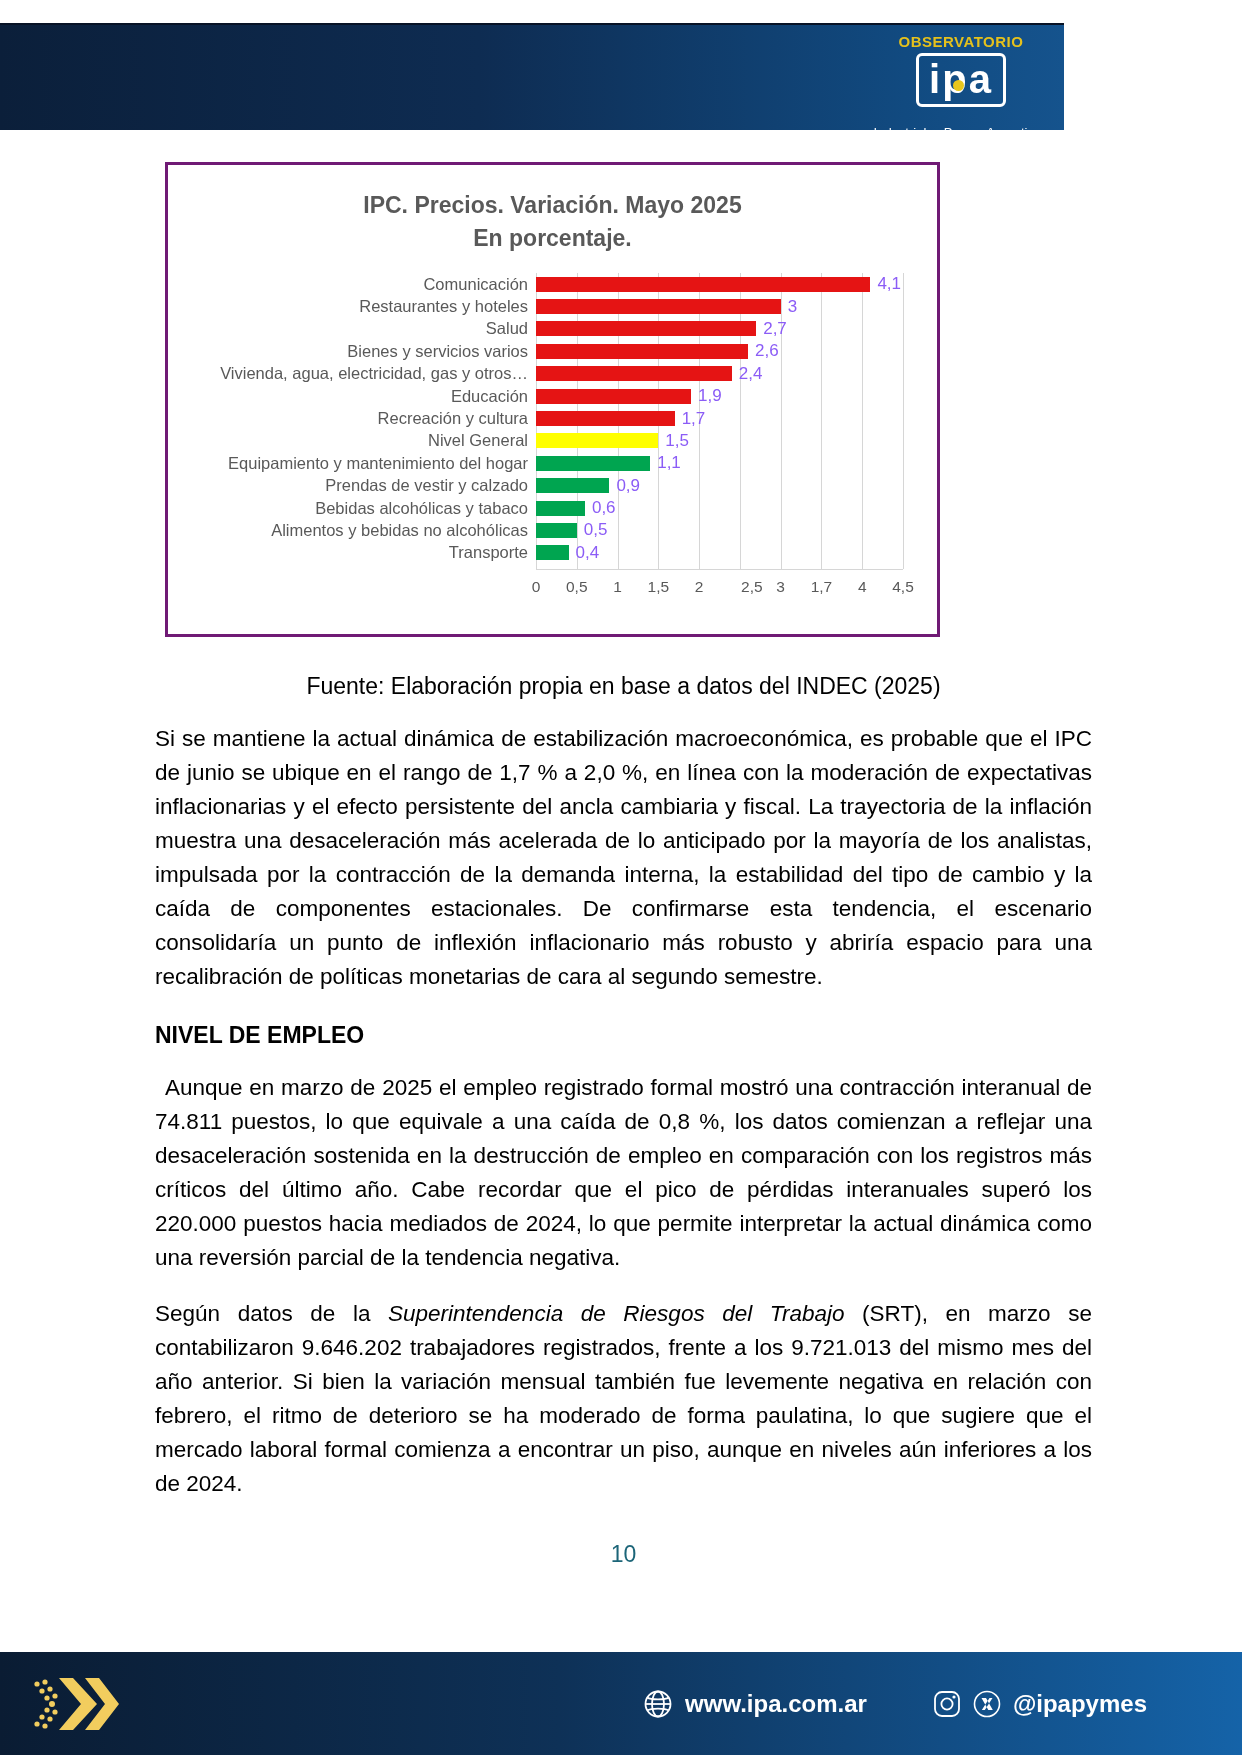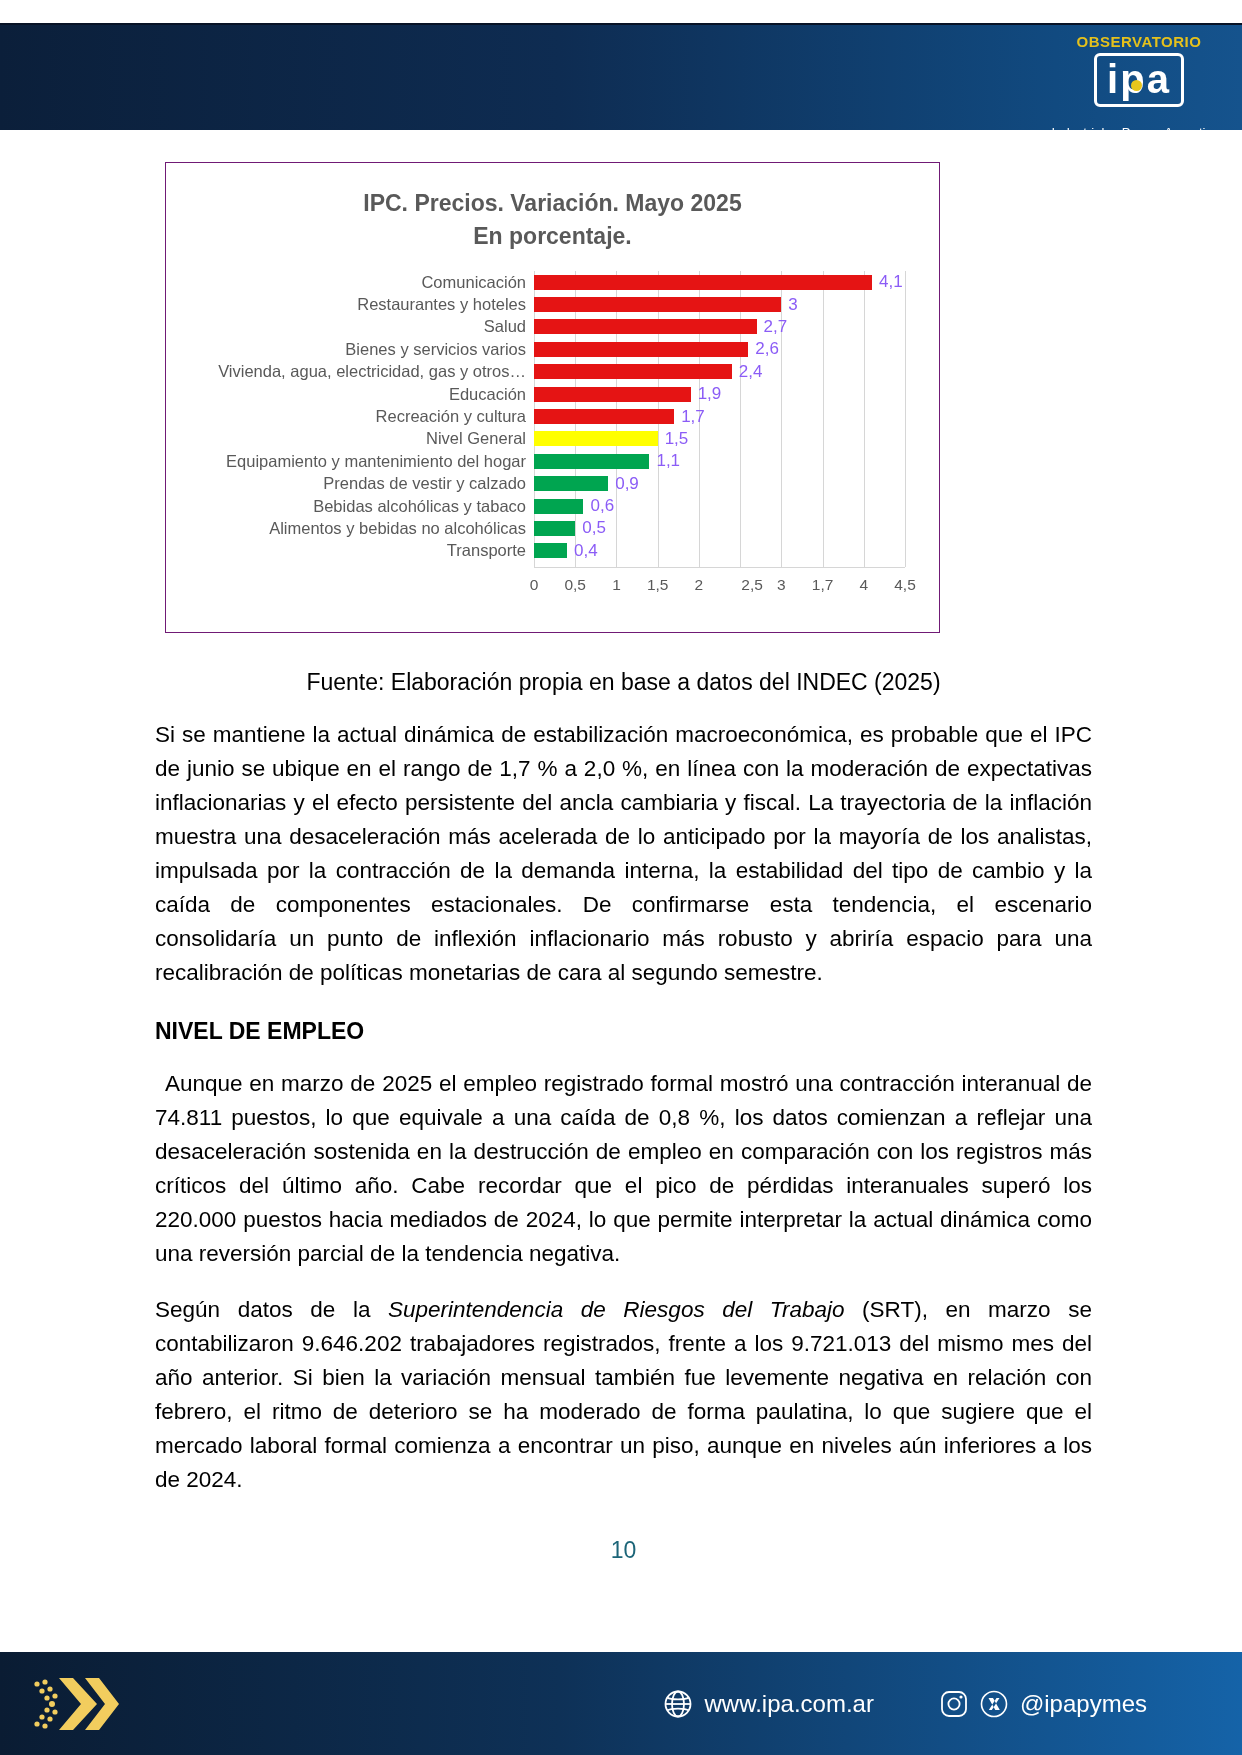--- a/index.html
+++ b/index.html
@@ -6,21 +6,21 @@
   html,body { width:1242px; height:1755px; }
   body {
     font-family:"Liberation Sans", sans-serif;
     background:#ffffff;
     position:relative;
     overflow:hidden;
   }
 
   
   .header-band {
-    position:absolute; top:23px; left:0; width:1242px; height:107px;
+    position:absolute; top:23px; left:0; width:1064px; height:107px;
     background:linear-gradient(90deg,#0b1f3a 0%,#0e2c52 45%,#114a80 85%,#155染 100%);
     background:linear-gradient(90deg,#0b1f3a 0%,#0e2c52 45%,#114a80 85%,#15538d 100%);
     border-top:2px solid #081326;
   }
   .logo-block {
     position:absolute; top:8px; right:8px; width:190px;
     display:flex; flex-direction:column; align-items:center;
   }
   .observatorio { font-size:15px; font-weight:bold; color:#e5c11c; letter-spacing:.5px; }
   .ipa-box {
@@ -34,21 +34,21 @@
     border-radius:50%; background:#e8c61d;
   }
   .tagline { margin-top:18px; font-size:13px; color:#ffffff; white-space:nowrap; }
 
   
   .content { position:absolute; top:162px; left:155px; width:937px; }
 
   
   .chart-box {
     width:775px; margin-left:10px; background:#ffffff;
-    border:1px solid #701a75; padding:24px 0 34px 0;
+    border:3px solid #701a75; padding:24px 0 34px 0;
   }
   .chart-title {
     text-align:center; color:#595959; font-weight:600;
     font-size:23px; line-height:33px;
   }
   .plot-wrap { position:relative; margin-top:18px; padding-left:368px; padding-right:34px; }
   .grid-layer {
     position:absolute; top:0; bottom:30px; left:368px; right:34px;
     border-bottom:1px solid #d6d6d6;
   }
@@ -87,21 +87,21 @@
     position:absolute; bottom:0; left:0; width:1242px; height:103px;
     background:linear-gradient(90deg,#0a1c33 0%,#0e3157 45%,#1563a8 100%);
     display:flex; align-items:center;
   }
   .arrows-logo { position:absolute; left:33px; top:24px; }
   .footer-right {
     position:absolute; right:95px; top:0; height:103px;
     display:flex; align-items:center; gap:18px; color:#ffffff;
   }
   .footer-item { display:flex; align-items:center; gap:12px; }
-  .footer-text { font-size:24px; color:#ffffff; }
+  .footer-text { font-size:24px; color:#ffffff;font-weight:bold; }
   .gap-spacer { width:30px; }
   .icon-svg { display:block; }
 </style>
 </head>
 <body>
 
 <div class="header-band">
   <div class="logo-block">
     <div class="observatorio">OBSERVATORIO</div>
     <div class="ipa-box">

